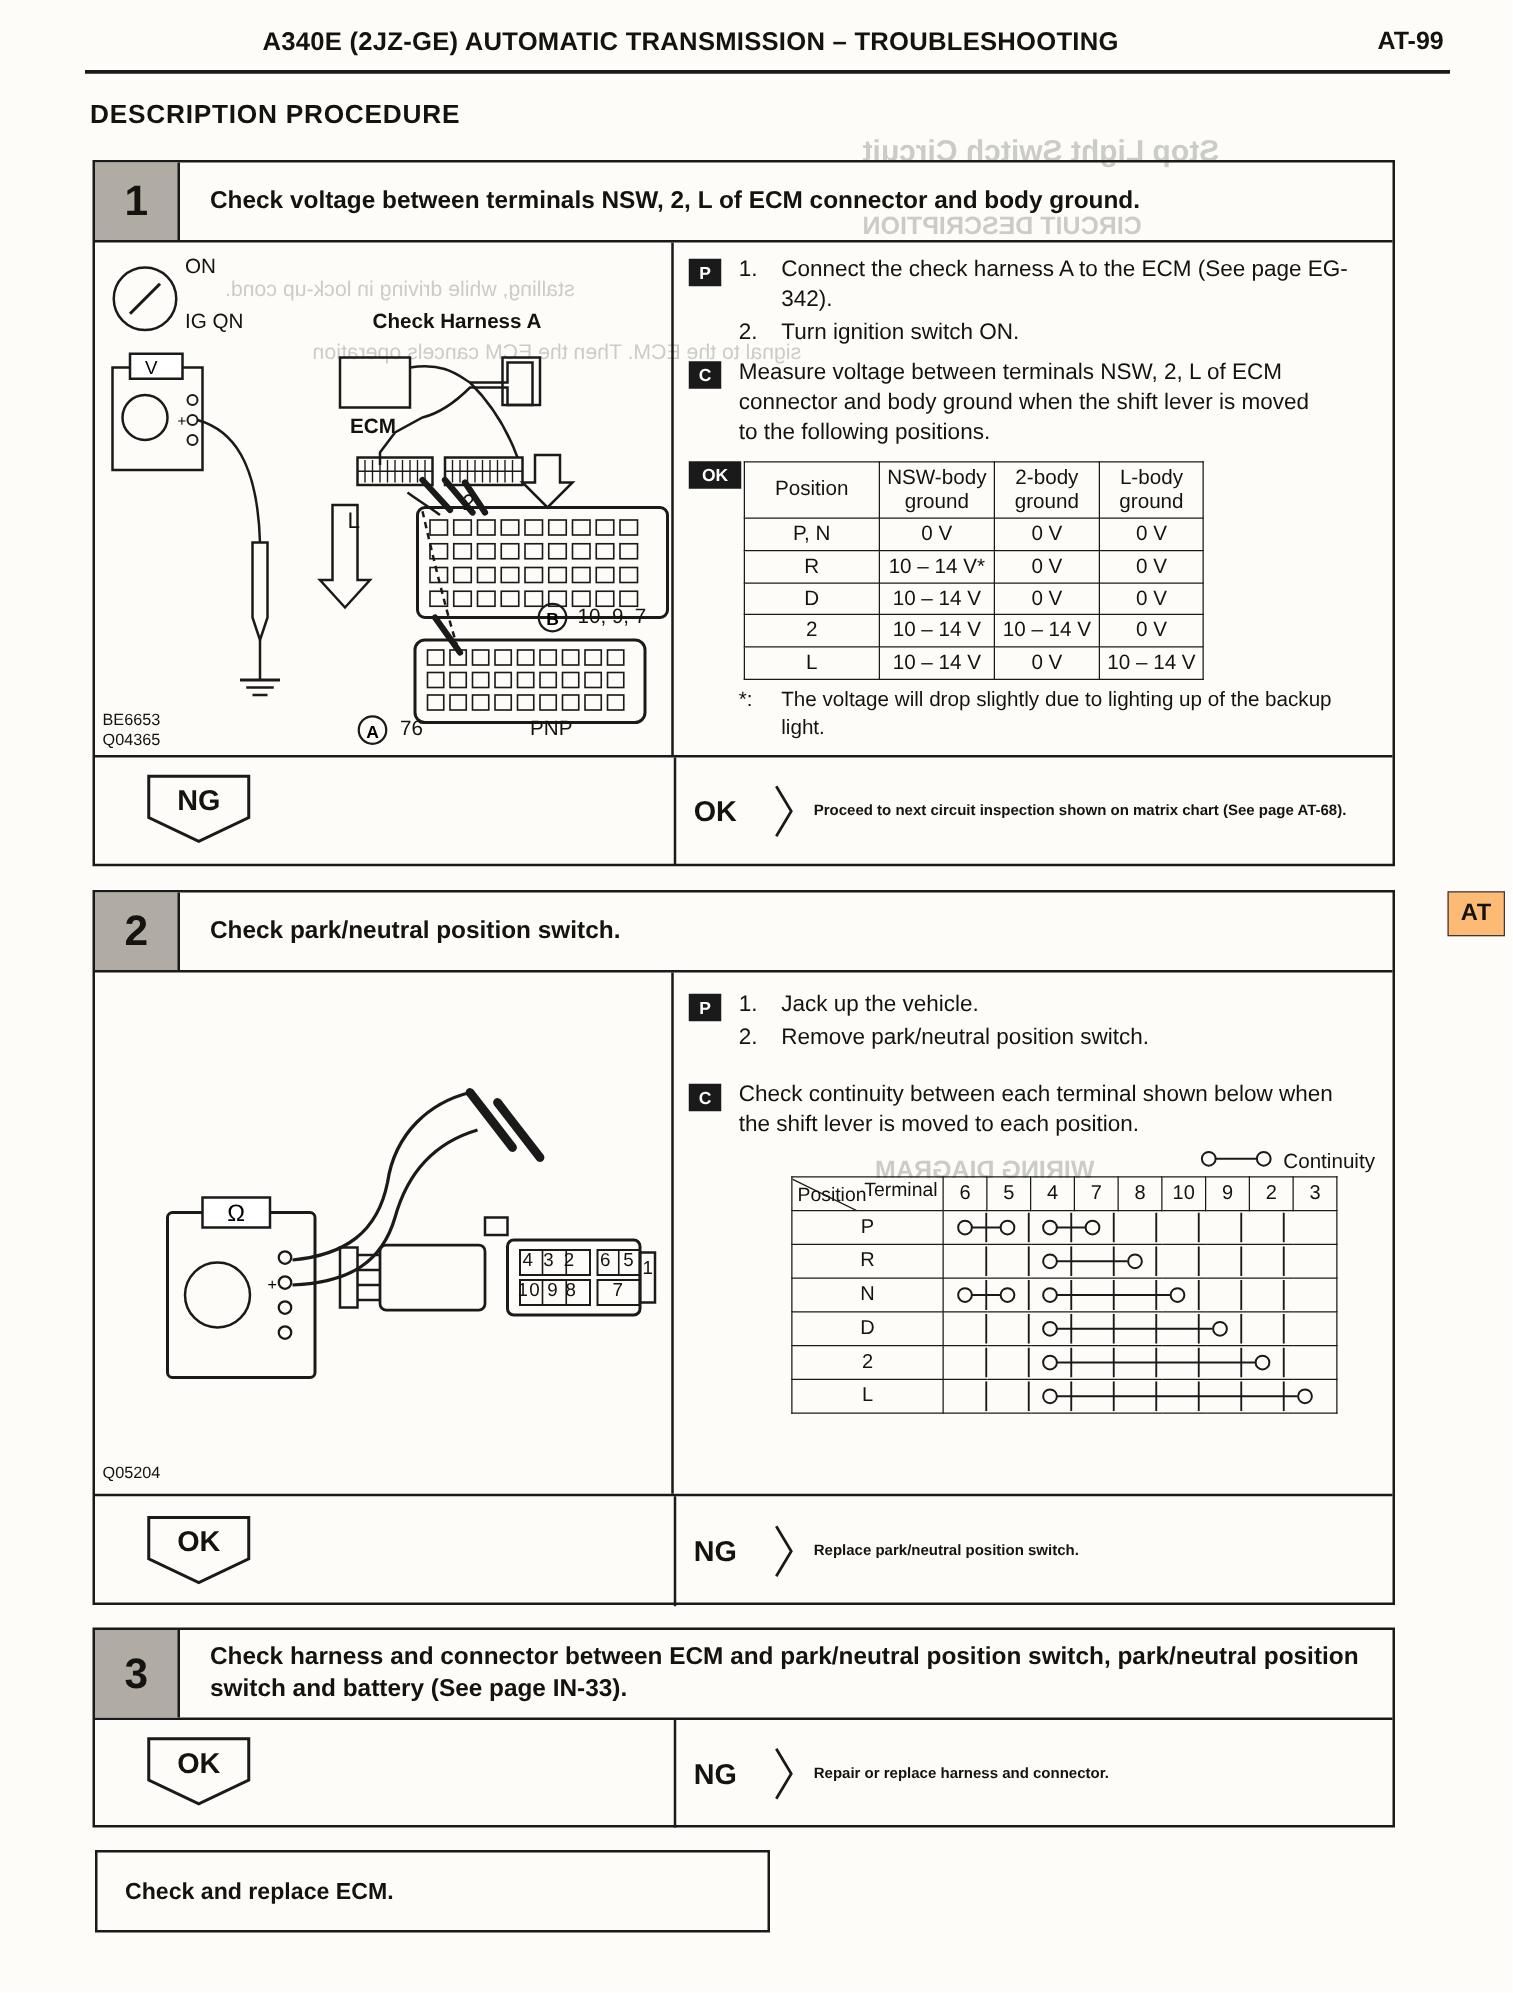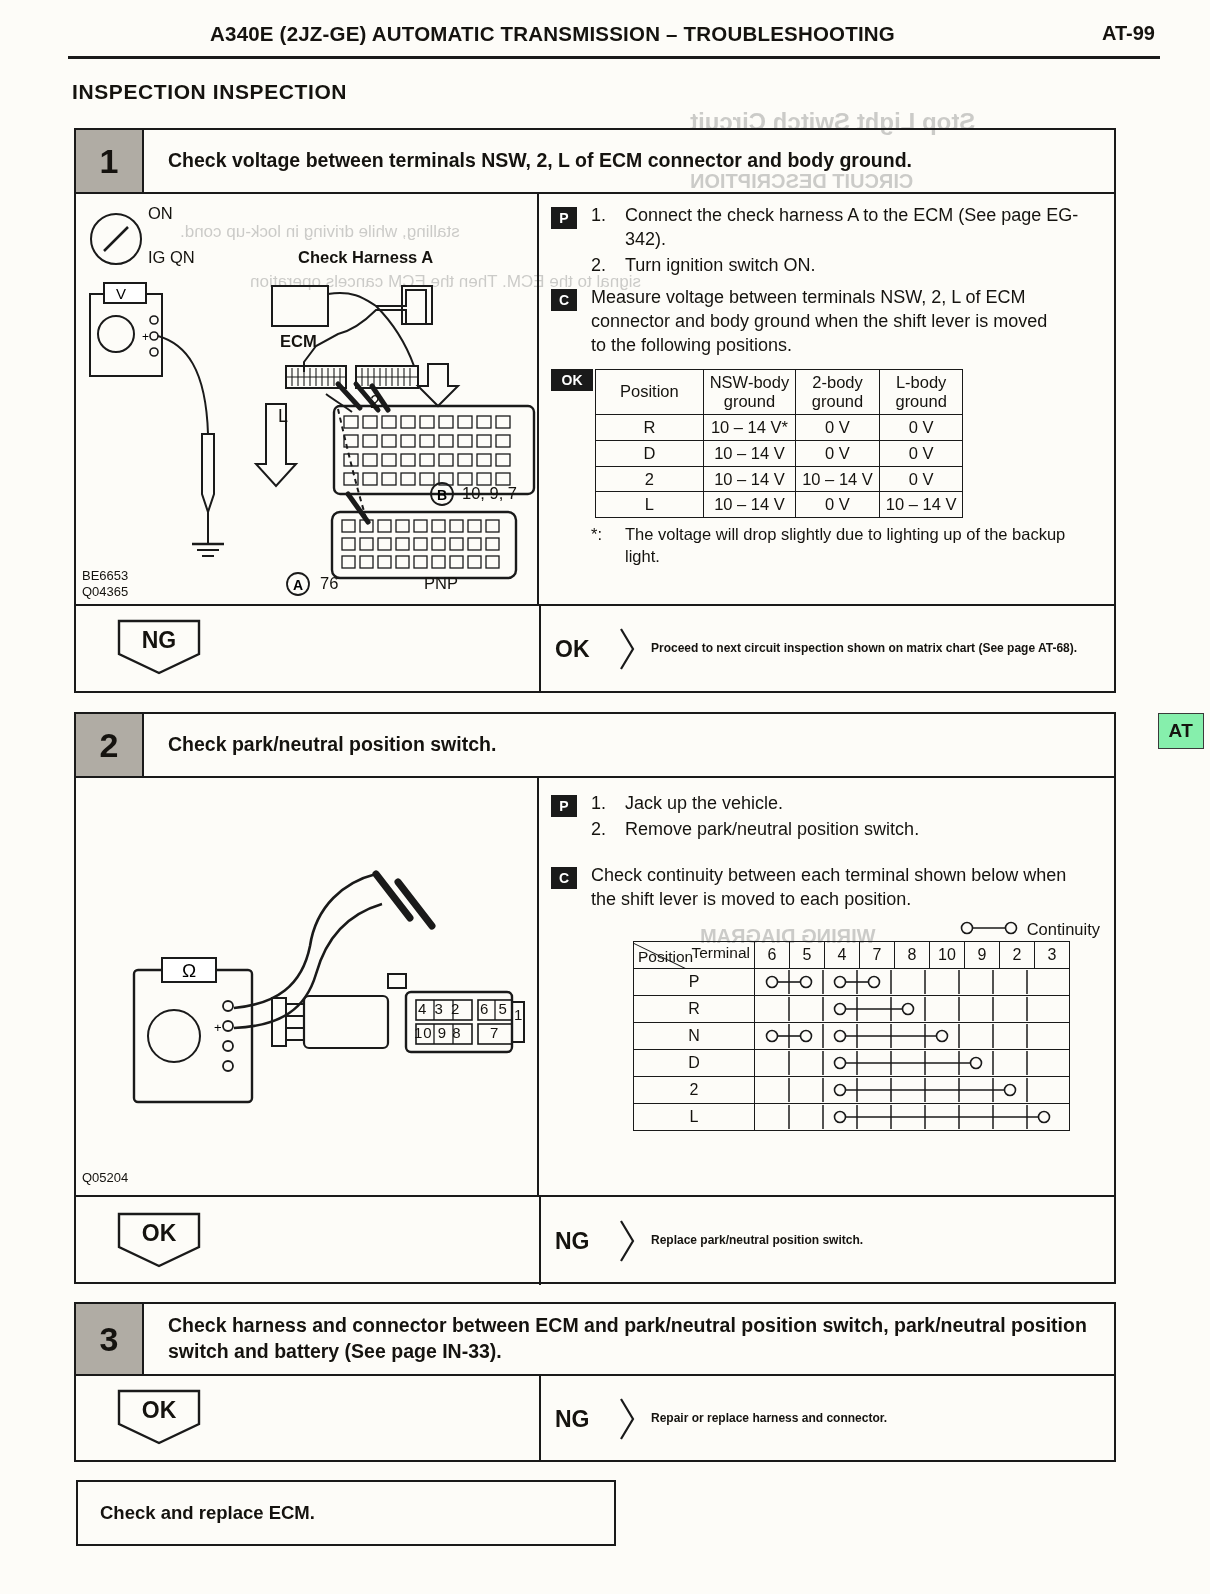--- a/index.html
+++ b/index.html
@@ -56,21 +56,21 @@
     background: #1a1a1a;
   }
 
   
   .at-tab {
     position: absolute;
     right: 6px;
     top: 713px;
     width: 44px;
     height: 34px;
-    background: #86efac;
+    background: #fdba74;
     border: 1.5px solid #3a3a3a;
     font-size: 19px;
     font-weight: bold;
     display: flex;
     align-items: center;
     justify-content: center;
     letter-spacing: 0.5px;
   }
 
   .section-title {
@@ -356,21 +356,21 @@
   <div class="ghost" style="left:250px; top:272px; font-size:17px;">signal to the ECM. Then the ECM cancels operation</div>
 
   <div class="header">
     <div class="header-title">A340E (2JZ-GE) AUTOMATIC TRANSMISSION – TROUBLESHOOTING</div>
     <div class="header-page">AT-99</div>
   </div>
   <div class="header-rule"></div>
 
   <div class="at-tab">AT</div>
 
-  <div class="section-title">INSPECTION INSPECTION</div>
+  <div class="section-title">DESCRIPTION PROCEDURE</div>
 
   <div class="step" style="left:74px; top:128px; width:1042px; height:565px;">
     <div class="step-head" style="height:62px;">
       <div class="step-num">1</div>
       <div class="step-head-text">Check voltage between terminals NSW, 2, L of ECM connector and body ground.</div>
     </div>
 
     <div class="step-body" style="height:410px;">
 
       <div class="panel-left" style="width:463px;">
@@ -556,20 +556,26 @@
           <thead>
             <tr>
               <th class="pos">Position</th>
               <th><span>NSW-body</span><br><span>ground</span></th>
               <th><span>2-body</span><br><span>ground</span></th>
               <th><span>L-body</span><br><span>ground</span></th>
             </tr>
           </thead>
           <tbody>
             <tr>
+              <td class="first">P, N</td>
+              <td>0 V</td>
+              <td>0 V</td>
+              <td>0 V</td>
+            </tr>
+            <tr>
               <td class="first">R</td>
               <td>10 – 14 V*</td>
               <td>0 V</td>
               <td>0 V</td>
             </tr>
             <tr>
               <td class="first">D</td>
               <td>10 – 14 V</td>
               <td>0 V</td>
               <td>0 V</td>

